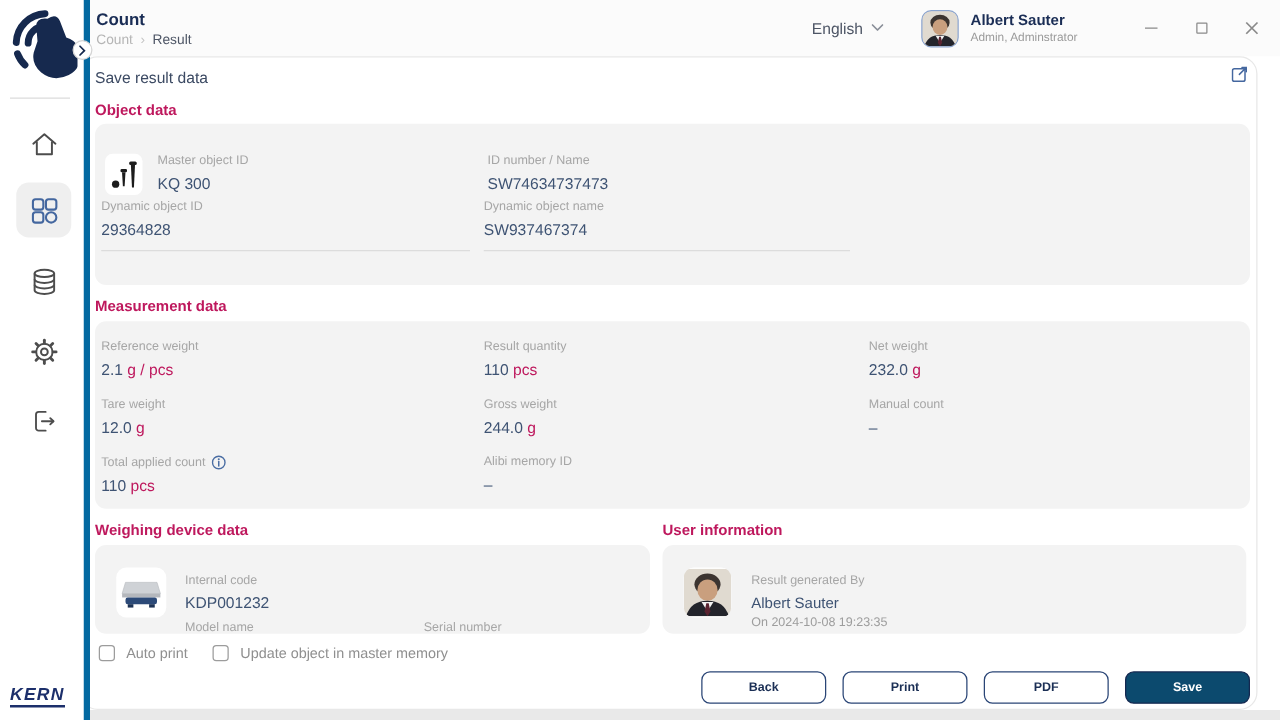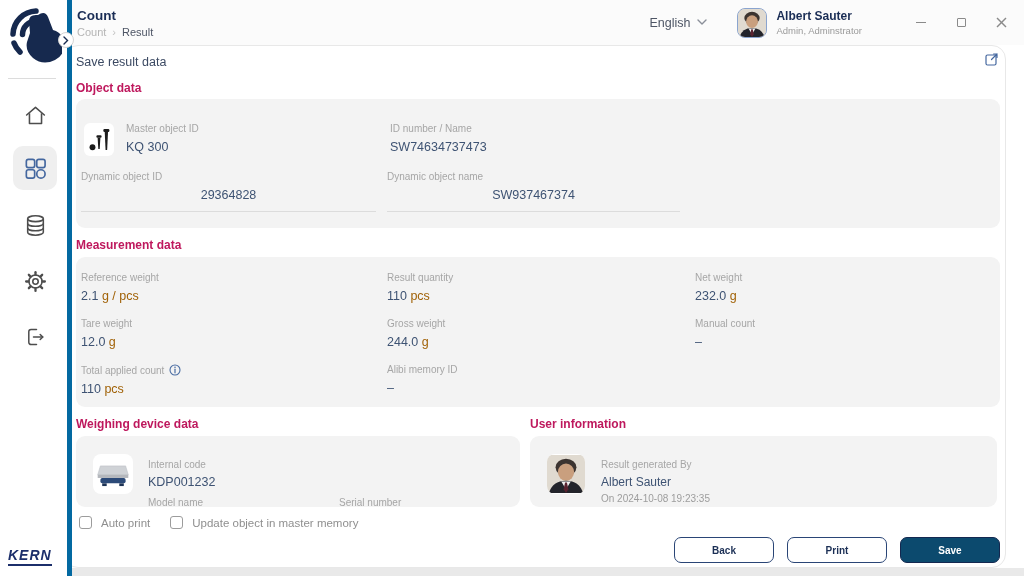--- a/index.html
+++ b/index.html
@@ -47,26 +47,26 @@
     border:1px solid #e8e8e8; border-radius:14px; z-index:3; padding:0 5px 0 11px; }
   .page-header { margin-top:9px; height:18px; display:flex; align-items:flex-start; }
   .page-title { font-size:12.5px; color:#3c4a63; }
   .expand-btn { margin-left:auto; margin-top:-3px; cursor:pointer; width:15px; height:15px; }
   .section-title { font-size:12px; font-weight:600; color:#be185d; height:15px; }
   .st-object { margin-top:8px; }
   .st-meas { margin-top:10px; }
   .gray-card { background:#f3f3f3; border-radius:9px; }
   .object-card { margin-top:3px; height:129px; padding:24px 0 0 5px; }
   .ogrid { display:grid; grid-template-columns:306px 305px 1fr; }
-  .ogrid.row2 { margin-top:15px;text-align:center; }
+  .ogrid.row2 { margin-top:4px; }
   .ocell1 { display:flex; align-items:flex-start; padding-left:3px; }
   .obj-img-tile { width:30px; height:33px; background:#fff; border-radius:6px; display:flex; align-items:center; justify-content:center; margin-right:12px; }
   .flabel { font-size:10px; color:#a6a6a6; display:flex; align-items:center; gap:5px; }
   .fvalue { font-size:12.5px; color:#3e5373; margin-top:6px; }
-  .fvalue .unit { color:#a16207; }
+  .fvalue .unit { color:#be185d; }
   .pad3 { padding-left:3px; }
   .uline { border-bottom:1px solid #dcdcdc; padding-bottom:9px; }
   .uline.w1 { width:295px; } .uline.w2 { width:293px; }
 
   .meas-card { margin-top:4px; height:150px; padding:15px 0 0 5px; }
   .mgrid { display:grid; grid-template-columns:306px 305px 1fr; row-gap:14px; }
   .mcell { height:32px; }
 
   .bottom-titles { margin-top:10px; display:flex; }
   .bt-left { width:444px; }
@@ -393,16 +393,17 @@
   <div class="options-row">
     <span class="cbox"></span>
     <span class="opt-label">Auto print</span>
     <span class="cbox opt2"></span>
     <span class="opt-label">Update object in master memory</span>
   </div>
 
   <div class="actions-row">
     <button class="btn">Back</button>
     <button class="btn">Print</button>
+    <button class="btn">PDF</button>
     <button class="btn btn-save">Save</button>
   </div>
 
 </div>
 
 </body></html>

